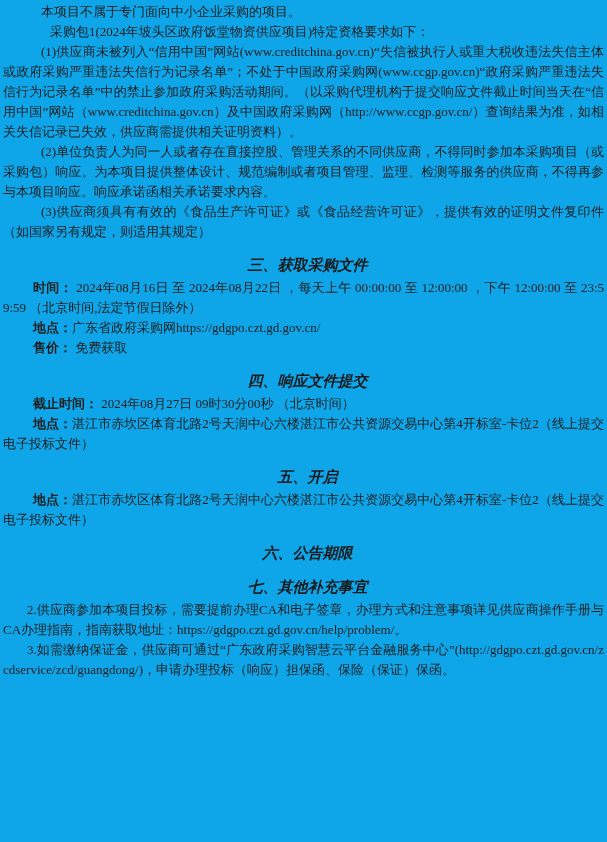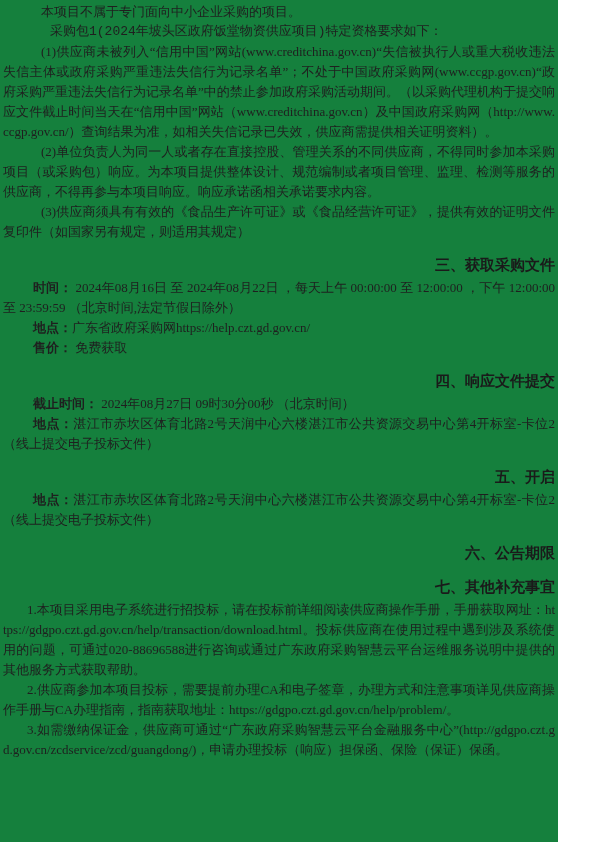--- a/index.html
+++ b/index.html
@@ -2,75 +2,75 @@
 <html><head>
 <meta charset="utf-8">
 <style>
   html, body {
     margin: 0;
     padding: 0;
     background: #ffffff;
   }
   .doc {
     position: relative;
-    width: 558px;
+    width: 607px;
     height: 842px;
     box-sizing: border-box;
     padding: 2px 3px 0 3px;
     overflow: hidden;
-    background: #15803d;
+    background: #0ea5e9;
     color: #1f1f1f;
     font-family: "Liberation Serif", "DejaVu Serif", serif;
     font-size: 13px;
     line-height: 20px;
     text-align: justify;
   }
   .doc p {
     margin: 0;
     word-break: break-all;
   }
   
   .ind24 { text-indent: 24px; }
   .ind38 { text-indent: 38px; }
-  .ind47 { text-indent: 47px; font-family: Liberation Mono, monospace; }
+  .ind47 { text-indent: 47px; }
   h2.sec {
     margin: 12px 0 2px 0;
     padding-left: 8px;
     font-size: 15px;
     line-height: 22px;
     font-weight: bold;
     color: #1a1a1a;
-    text-align: right;
+    text-align: center;
+    font-style: italic;
   }
   .row { text-indent: 30px; }
   .lbl { font-weight: bold; }
 </style>
 </head>
 <body>
 
 <div class="doc">
 
   <p class="ind38">本项目不属于专门面向中小企业采购的项目。</p>
   <p class="ind47">采购包1(2024年坡头区政府饭堂物资供应项目)特定资格要求如下：</p>
   <p class="ind38">(1)供应商未被列入“信用中国”网站(www.creditchina.gov.cn)“失信被执行人或重大税收违法失信主体或政府采购严重违法失信行为记录名单”；不处于中国政府采购网(www.ccgp.gov.cn)“政府采购严重违法失信行为记录名单”中的禁止参加政府采购活动期间。（以采购代理机构于提交响应文件截止时间当天在“信用中国”网站（www.creditchina.gov.cn）及中国政府采购网（http://www.ccgp.gov.cn/）查询结果为准，如相关失信记录已失效，供应商需提供相关证明资料）。</p>
   <p class="ind38">(2)单位负责人为同一人或者存在直接控股、管理关系的不同供应商，不得同时参加本采购项目（或采购包）响应。为本项目提供整体设计、规范编制或者项目管理、监理、检测等服务的供应商，不得再参与本项目响应。响应承诺函相关承诺要求内容。</p>
   <p class="ind38">(3)供应商须具有有效的《食品生产许可证》或《食品经营许可证》，提供有效的证明文件复印件（如国家另有规定，则适用其规定）</p>
 
   <h2 class="sec">三、获取采购文件</h2>
   <p class="row"><span class="lbl">时间：</span><span> 2024年08月16日 至 2024年08月22日 ，每天上午 00:00:00 至 12:00:00 ，下午 12:00:00 至 23:59:59 （北京时间,法定节假日除外）</span></p>
-  <p class="row"><span class="lbl">地点：</span><span>广东省政府采购网https://help.czt.gd.gov.cn/</span></p>
+  <p class="row"><span class="lbl">地点：</span><span>广东省政府采购网https://gdgpo.czt.gd.gov.cn/</span></p>
   <p class="row"><span class="lbl">售价：</span><span> 免费获取</span></p>
 
   <h2 class="sec">四、响应文件提交</h2>
   <p class="row"><span class="lbl">截止时间：</span><span> 2024年08月27日 09时30分00秒 （北京时间）</span></p>
   <p class="row"><span class="lbl">地点：</span><span>湛江市赤坎区体育北路2号天润中心六楼湛江市公共资源交易中心第4开标室-卡位2（线上提交电子投标文件）</span></p>
 
   <h2 class="sec">五、开启</h2>
   <p class="row"><span class="lbl">地点：</span><span>湛江市赤坎区体育北路2号天润中心六楼湛江市公共资源交易中心第4开标室-卡位2（线上提交电子投标文件）</span></p>
 
   <h2 class="sec">六、公告期限</h2>
 
   <h2 class="sec">七、其他补充事宜</h2>
-  <p class="ind24">1.本项目采用电子系统进行招投标，请在投标前详细阅读供应商操作手册，手册获取网址：https://gdgpo.czt.gd.gov.cn/help/transaction/download.html。投标供应商在使用过程中遇到涉及系统使用的问题，可通过020-88696588进行咨询或通过广东政府采购智慧云平台运维服务说明中提供的其他服务方式获取帮助。</p>
   <p class="ind24">2.供应商参加本项目投标，需要提前办理CA和电子签章，办理方式和注意事项详见供应商操作手册与CA办理指南，指南获取地址：https://gdgpo.czt.gd.gov.cn/help/problem/。</p>
   <p class="ind24">3.如需缴纳保证金，供应商可通过“广东政府采购智慧云平台金融服务中心”(http://gdgpo.czt.gd.gov.cn/zcdservice/zcd/guangdong/)，申请办理投标（响应）担保函、保险（保证）保函。</p>
 
 </div>
 
 </body></html>

